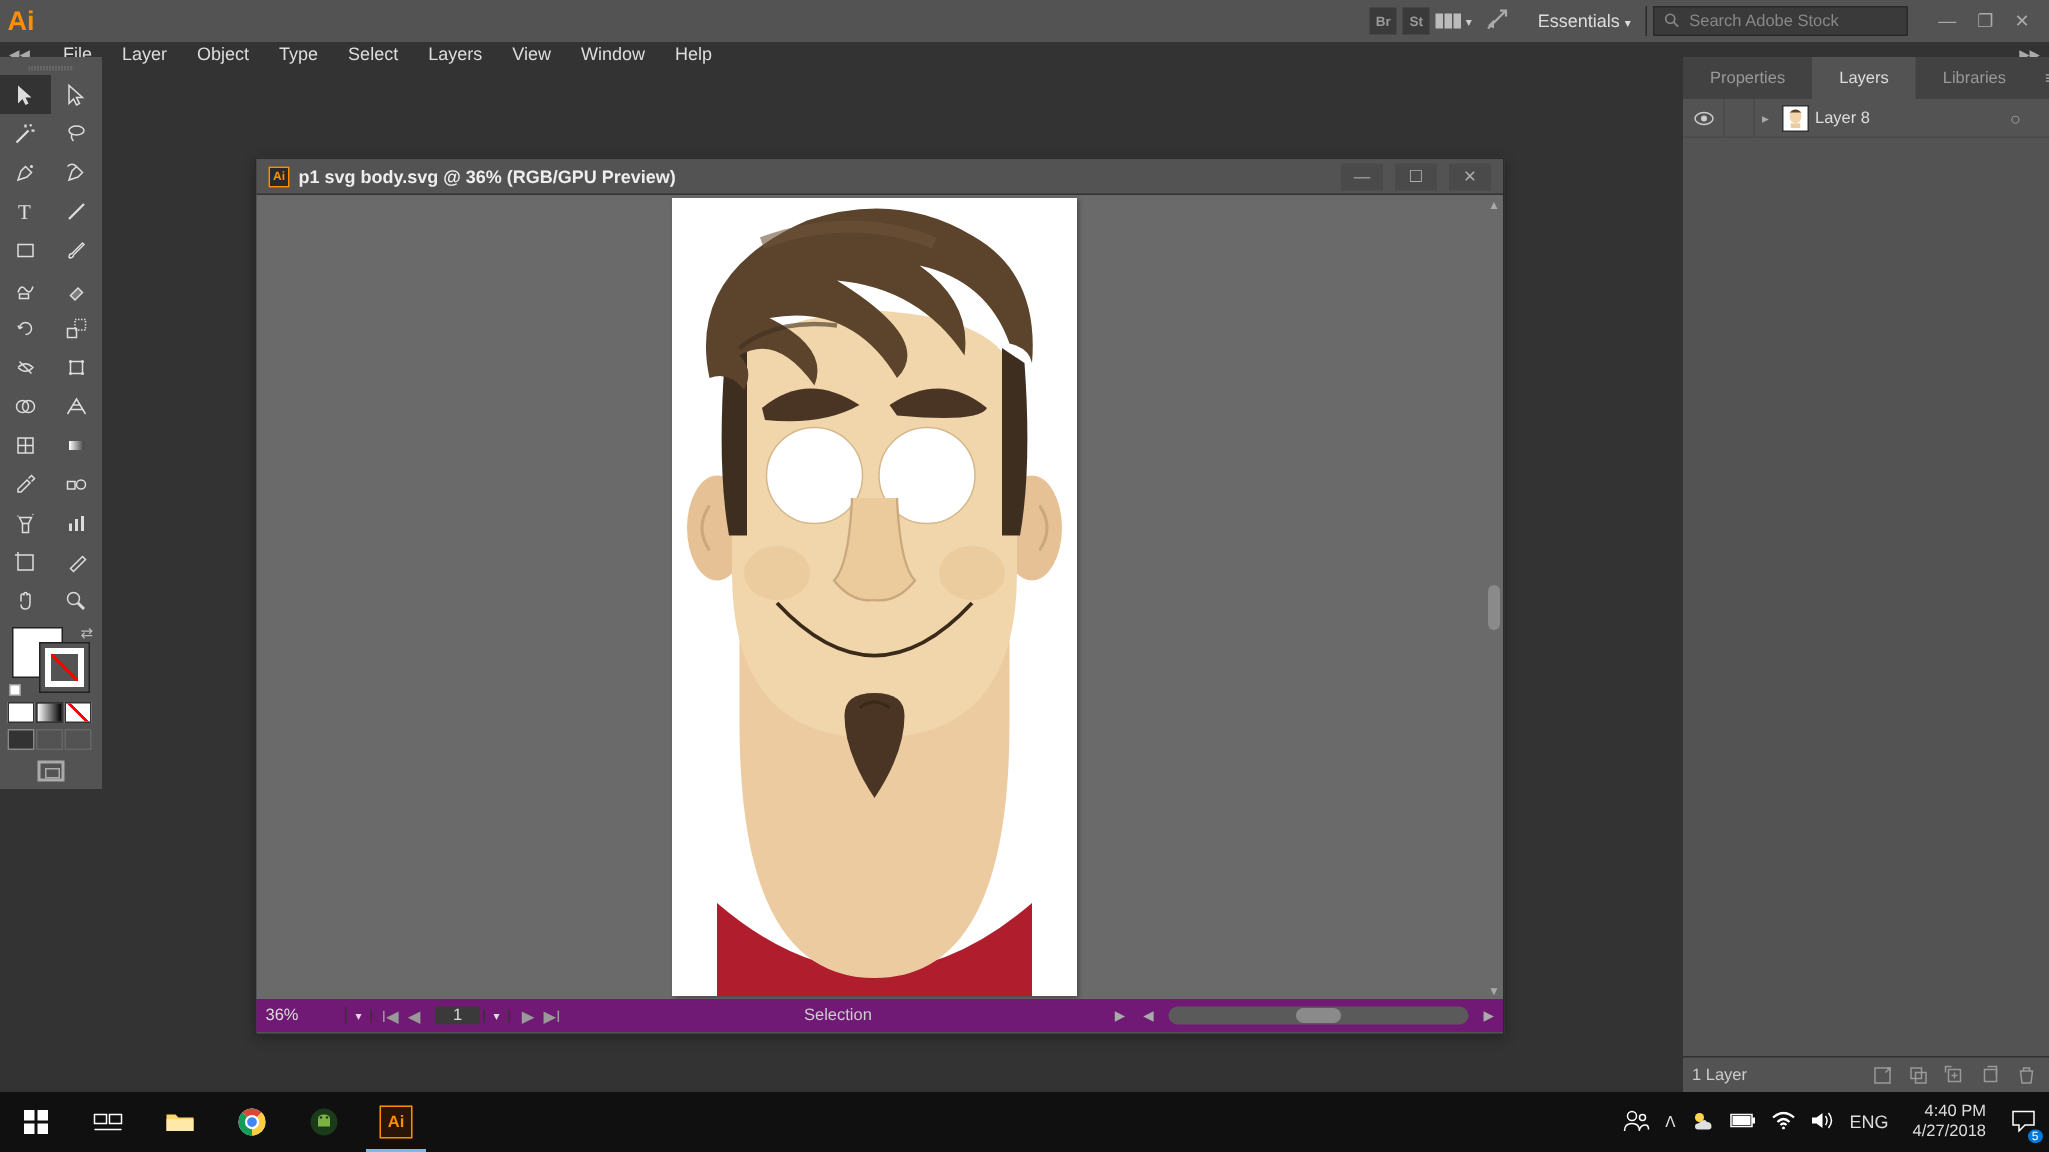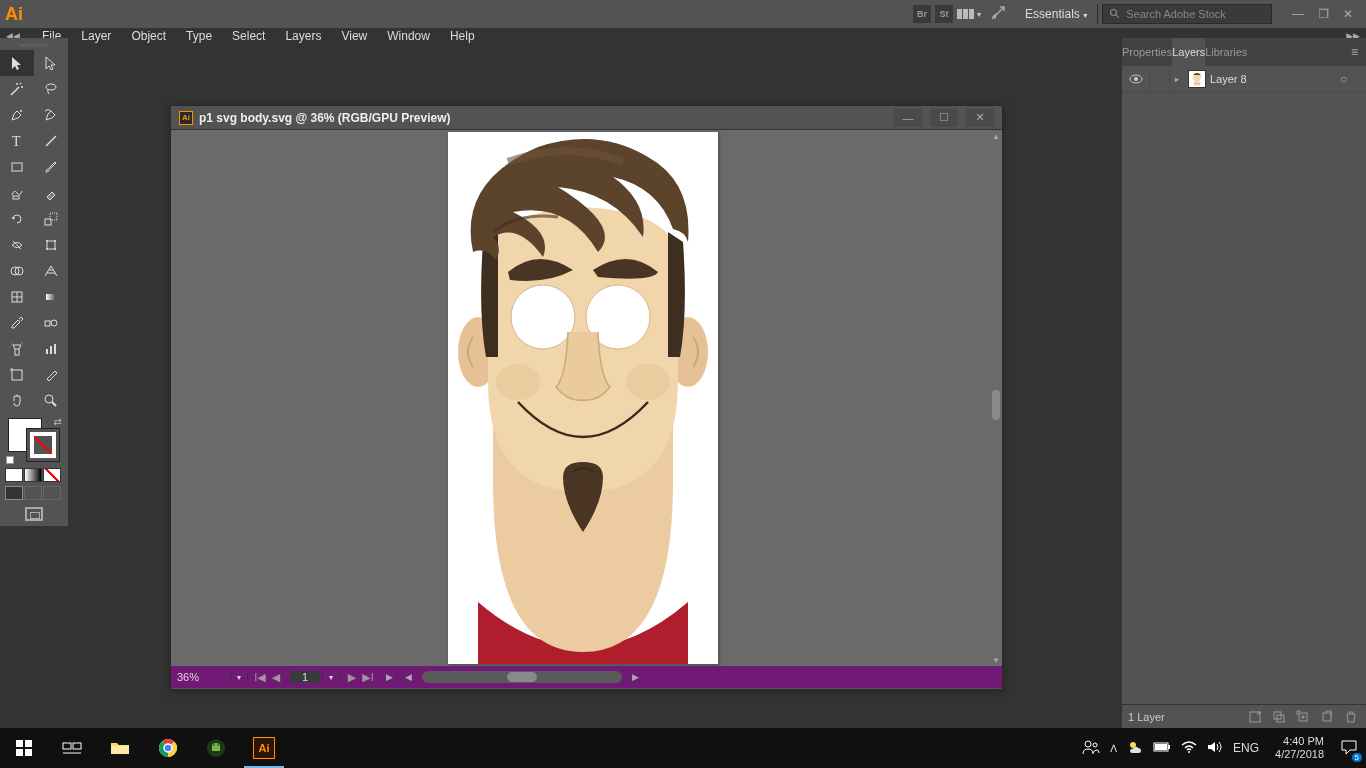--- a/index.html
+++ b/index.html
@@ -68,21 +68,21 @@
 .doc-status-text { flex:1; text-align:center; color:#ccc;}
 .doc-hbar { width: 200px; background:#5a5a5a; height:12px; position:relative; margin: 0 4px; border-radius:6px;}
 .doc-hbar .thumb { position:absolute; left:50%; width:30px; height:10px; background:#8a8a8a; border-radius:5px; top:1px; transform:translateX(-50%);}
 .doc-sb-arrow { padding: 0 6px; color:#aaa; font-size:9px;}
 
 
 .face-svg { width: 100%; height: 100%; }
 
 .panels { position: absolute; right: 0; top: 38px; width: 244px; bottom: 40px; background: #535353; display:flex; flex-direction:column;}
 .panel-tabs { display: flex; height: 28px; background: #424242; align-items:stretch;}
-.panel-tab { padding: 0 0; display:flex; align-items:center; color:#999; cursor:pointer; font-size:11px;text-align:right;}
+.panel-tab { padding: 0 18px; display:flex; align-items:center; color:#999; cursor:pointer; font-size:11px;text-align:right;}
 .panel-tab.active { background:#535353; color:#ddd;}
 .panel-menu { margin-left:auto; padding:0 8px; color:#aaa; display:flex; align-items:center;}
 .layers-body { flex:1; overflow:auto; background:#535353;}
 .layer-row { height: 26px; display:flex; align-items:center; border-bottom:1px solid #4a4a4a;}
 .layer-eye { width: 28px; text-align:center; color:#ccc; border-right:1px solid #4a4a4a; height:100%; display:flex; align-items:center; justify-content:center;}
 .layer-lock { width: 20px; border-right:1px solid #4a4a4a; height:100%;}
 .layer-expand { width: 14px; text-align:center; color:#aaa; font-size:9px;}
 .layer-thumb { width: 18px; height: 18px; background: #fff; border:1px solid #333; margin: 0 4px; display:flex; align-items:center; justify-content:center; overflow:hidden;}
 .layer-name { flex:1; color:#ddd; font-size:11px;}
 .layer-target { width: 16px; color:#aaa; font-size:12px;}
@@ -416,20 +416,21 @@
     <div class="doc-nav-btns">
       <div class="doc-nav-btn">I◀</div>
       <div class="doc-nav-btn">◀</div>
     </div>
     <div class="doc-page">1</div>
     <div class="doc-nav-arr">▾</div>
     <div class="doc-nav-btns">
       <div class="doc-nav-btn">▶</div>
       <div class="doc-nav-btn">▶I</div>
     </div>
+    <div class="doc-status-text">Selection</div>
     <div class="doc-sb-arrow">▶</div>
     <div class="doc-sb-arrow">◀</div>
     <div class="doc-hbar">
         <div class="thumb"></div>
       </div>
     <div class="doc-sb-arrow">▶</div>
   </div>
 </div>
 
 <div class="panels">

